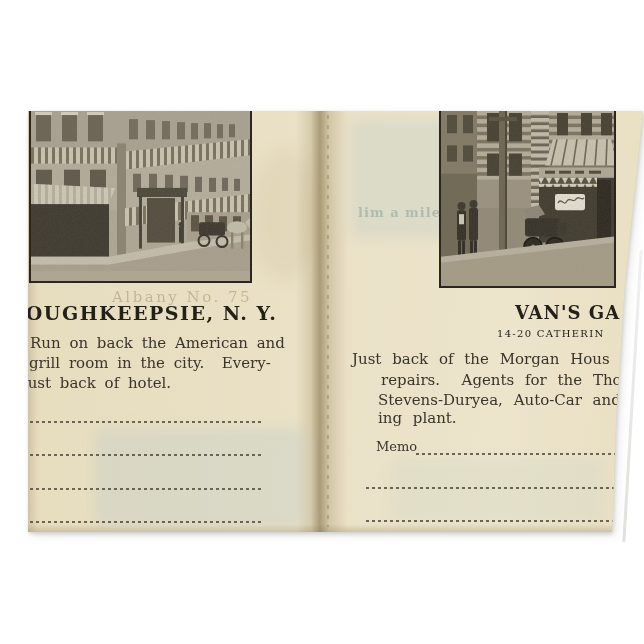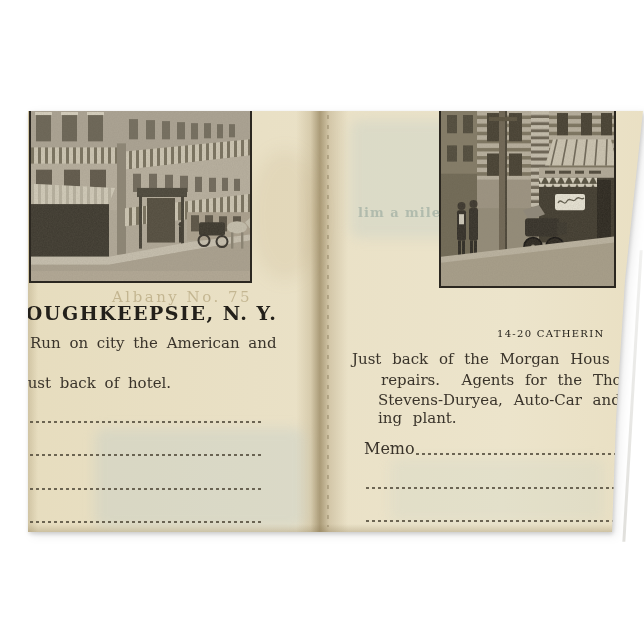--- a/index.html
+++ b/index.html
@@ -25,21 +25,21 @@
   .photo{position:absolute;border:2px solid var(--photo_border,#2b2720);border-top:none;
          box-sizing:border-box;background:#a29a89;}
   .photo svg{display:block;width:100%;height:100%;}
 
   .t{position:absolute;white-space:pre;color:var(--ink,#3a342b);}
   .page-title{font-weight:bold;font-size:19px;letter-spacing:1.5px;color:var(--ink_dark,#23201a);}
   .heading{font-weight:bold;font-size:18px;letter-spacing:1px;color:var(--ink_dark,#23201a);}
   .address{font-weight:normal;font-size:10px;letter-spacing:1.3px;color:var(--ink_dark,#2b2822);}
   .body15{font-size:15px;word-spacing:4px;}
   .body15r{font-size:15px;word-spacing:6px;}
-  .memo{font-size:16px;}
+  .memo{font-size:13px;margin-left:12px;}
   .rule{position:absolute;height:2px;opacity:.8;
         background:repeating-linear-gradient(90deg,var(--rule,#4d4636) 0 3px,transparent 3px 6px);}
   .ghost{position:absolute;white-space:pre;filter:blur(.5px);}
   .ghost-warm{color:var(--ghost_warm,#a08e60);opacity:.5;font-size:15px;letter-spacing:2.5px;}
   .ghost-cool{color:var(--ghost_cool,#7e968e);opacity:.45;font-size:13px;font-weight:bold;letter-spacing:1px;}
   .fold-edge{position:absolute;left:631px;top:250px;width:3px;height:292px;opacity:.75;
         background:linear-gradient(180deg,#ececea,#d7d6d1);transform:rotate(3.4deg);}
 </style>
 </head>
 <body>
@@ -215,28 +215,30 @@
           <circle cx="92" cy="134" r="2" fill="#9a927f"></circle>
             <circle cx="114" cy="134" r="2" fill="#9a927f"></circle>
           <polygon points="0,144 173,124 173,132 0,152" fill="#bcb4a1"></polygon>
           <polygon points="0,150 173,130 173,173 0,173" fill="#a89f8a"></polygon>
           <rect width="173" height="173" filter="url(#gr2)"></rect>
         </svg>
       </div>
 
       <div class="t ghost ghost-warm" style="left:112px;top:288px;">Albany No. 75</div>
       <div class="t page-title" style="left:10px;top:302px;">POUGHKEEPSIE, N. Y.</div>
-      <div class="t body15" style="left:30px;top:334px;">Run on city the American and</div>
+      <div class="t body15" style="left:30px;top:334px;">Run on back the American and</div>
+      <div class="t body15" style="left:29px;top:354px;">grill room in the city.  Every-</div>
       <div class="t body15" style="left:23px;top:374px;">just back of hotel.</div>
       <div class="rule" style="left:30px;top:421px;width:234px;"></div>
       <div class="rule" style="left:30px;top:454px;width:234px;"></div>
       <div class="rule" style="left:30px;top:488px;width:234px;"></div>
       <div class="rule" style="left:30px;top:521px;width:234px;"></div>
 
       <div class="t ghost ghost-cool" style="left:358px;top:205px;">lim a mile</div>
+      <div class="t heading" style="left:515px;top:302px;">VAN'S GA</div>
       <div class="t address" style="left:497px;top:328px;">14-20 CATHERIN</div>
       <div class="t body15r" style="left:352px;top:350px;">Just back of the Morgan Hous</div>
       <div class="t body15r" style="left:381px;top:371px;">repairs.  Agents for the Thor</div>
       <div class="t body15r" style="left:378px;top:391px;">Stevens-Duryea, Auto-Car and</div>
       <div class="t body15r" style="left:378px;top:409px;text-align:center;">ing plant.</div>
       <div class="t memo" style="left:364px;top:439px;">Memo</div>
       <div class="rule" style="left:416px;top:453px;width:215px;"></div>
       <div class="rule" style="left:366px;top:487px;width:266px;"></div>
       <div class="rule" style="left:366px;top:520px;width:262px;"></div>
 

